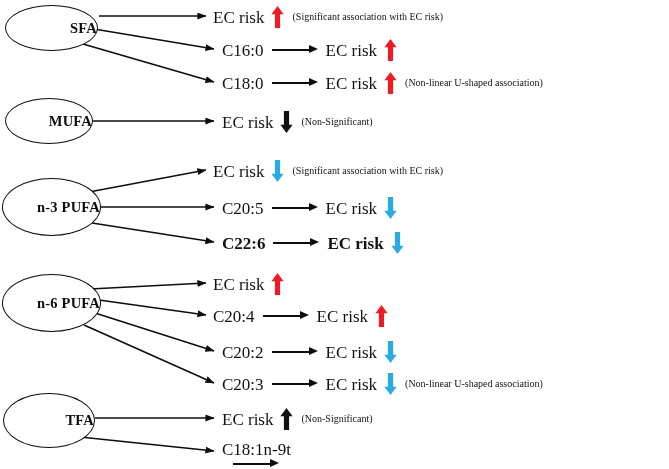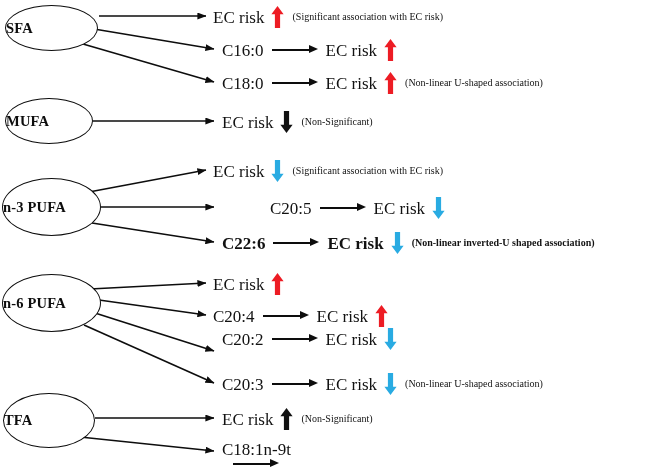--- a/index.html
+++ b/index.html
@@ -19,21 +19,21 @@
     position: absolute;
     left: 0; top: 0;
     width: 669px;
     height: 469px;
     pointer-events: none;
   }
   .node {
     position: absolute;
     display: flex;
     align-items: center;
-    justify-content: flex-start;
+    justify-content: flex-end;
     border: 1.6px solid #0d0d0d;
     border-radius: 50%;
     background: #ffffff;
     box-sizing: border-box;
   }
   .node-label {
     font-family: "Liberation Serif", "DejaVu Serif", serif;
     font-weight: bold;
     font-size: 14.5px;
     color: #0d0d0d;
@@ -180,61 +180,60 @@
         </svg>
         <span class="note">(Non-Significant)</span>
       </div>
       <div class="row" style="left: 213px; top: 160px;">
         <span class="txt">EC risk</span>
         <svg class="blockarrow" viewBox="0 0 13 22">
           <path d="M6.5 22 L12.6 13.8 L9.1 13.8 L9.1 0 L3.9 0 L3.9 13.8 L0.4 13.8 Z" fill="#29ABE2"></path>
         </svg>
         <span class="note">(Significant association with EC risk)</span>
       </div>
-      <div class="row" style="left: 222px; top: 197px; margin-left: 48px;">
+      <div class="row" style="left: 222px; top: 197px;">
         <span class="txt">C20:5</span>
         <span class="inline-arrow">
           <span class="shaft"></span>
           <span class="head"></span>
         </span>
         <span class="txt">EC risk</span>
         <svg class="blockarrow" viewBox="0 0 13 22">
           <path d="M6.5 22 L12.6 13.8 L9.1 13.8 L9.1 0 L3.9 0 L3.9 13.8 L0.4 13.8 Z" fill="#29ABE2"></path>
         </svg>
       </div>
       <div class="row" style="left: 222px; top: 232px; font-weight: bold;">
         <span class="txt">C22:6</span>
         <span class="inline-arrow">
           <span class="shaft"></span>
           <span class="head"></span>
         </span>
         <span class="txt">EC risk</span>
         <svg class="blockarrow" viewBox="0 0 13 22">
           <path d="M6.5 22 L12.6 13.8 L9.1 13.8 L9.1 0 L3.9 0 L3.9 13.8 L0.4 13.8 Z" fill="#29ABE2"></path>
         </svg>
-        <span class="note">(Non-linear inverted-U shaped association)</span>
       </div>
       <div class="row" style="left: 213px; top: 273px;">
         <span class="txt">EC risk</span>
         <svg class="blockarrow" viewBox="0 0 13 22">
           <path d="M6.5 0 L12.6 8.2 L9.1 8.2 L9.1 22 L3.9 22 L3.9 8.2 L0.4 8.2 Z" fill="#ED1C24"></path>
         </svg>
       </div>
       <div class="row" style="left: 213px; top: 305px;">
         <span class="txt">C20:4</span>
         <span class="inline-arrow">
           <span class="shaft"></span>
           <span class="head"></span>
         </span>
         <span class="txt">EC risk</span>
         <svg class="blockarrow" viewBox="0 0 13 22">
           <path d="M6.5 0 L12.6 8.2 L9.1 8.2 L9.1 22 L3.9 22 L3.9 8.2 L0.4 8.2 Z" fill="#ED1C24"></path>
         </svg>
       </div>
-      <div class="row" style="left: 222px; top: 328px;">
+      <div class="row" style="left: 222px; top: 341px;">
         <span class="txt">C20:2</span>
         <span class="inline-arrow">
           <span class="shaft"></span>
           <span class="head"></span>
         </span>
         <span class="txt">EC risk</span>
         <svg class="blockarrow" viewBox="0 0 13 22">
           <path d="M6.5 22 L12.6 13.8 L9.1 13.8 L9.1 0 L3.9 0 L3.9 13.8 L0.4 13.8 Z" fill="#29ABE2"></path>
         </svg>
       </div>

